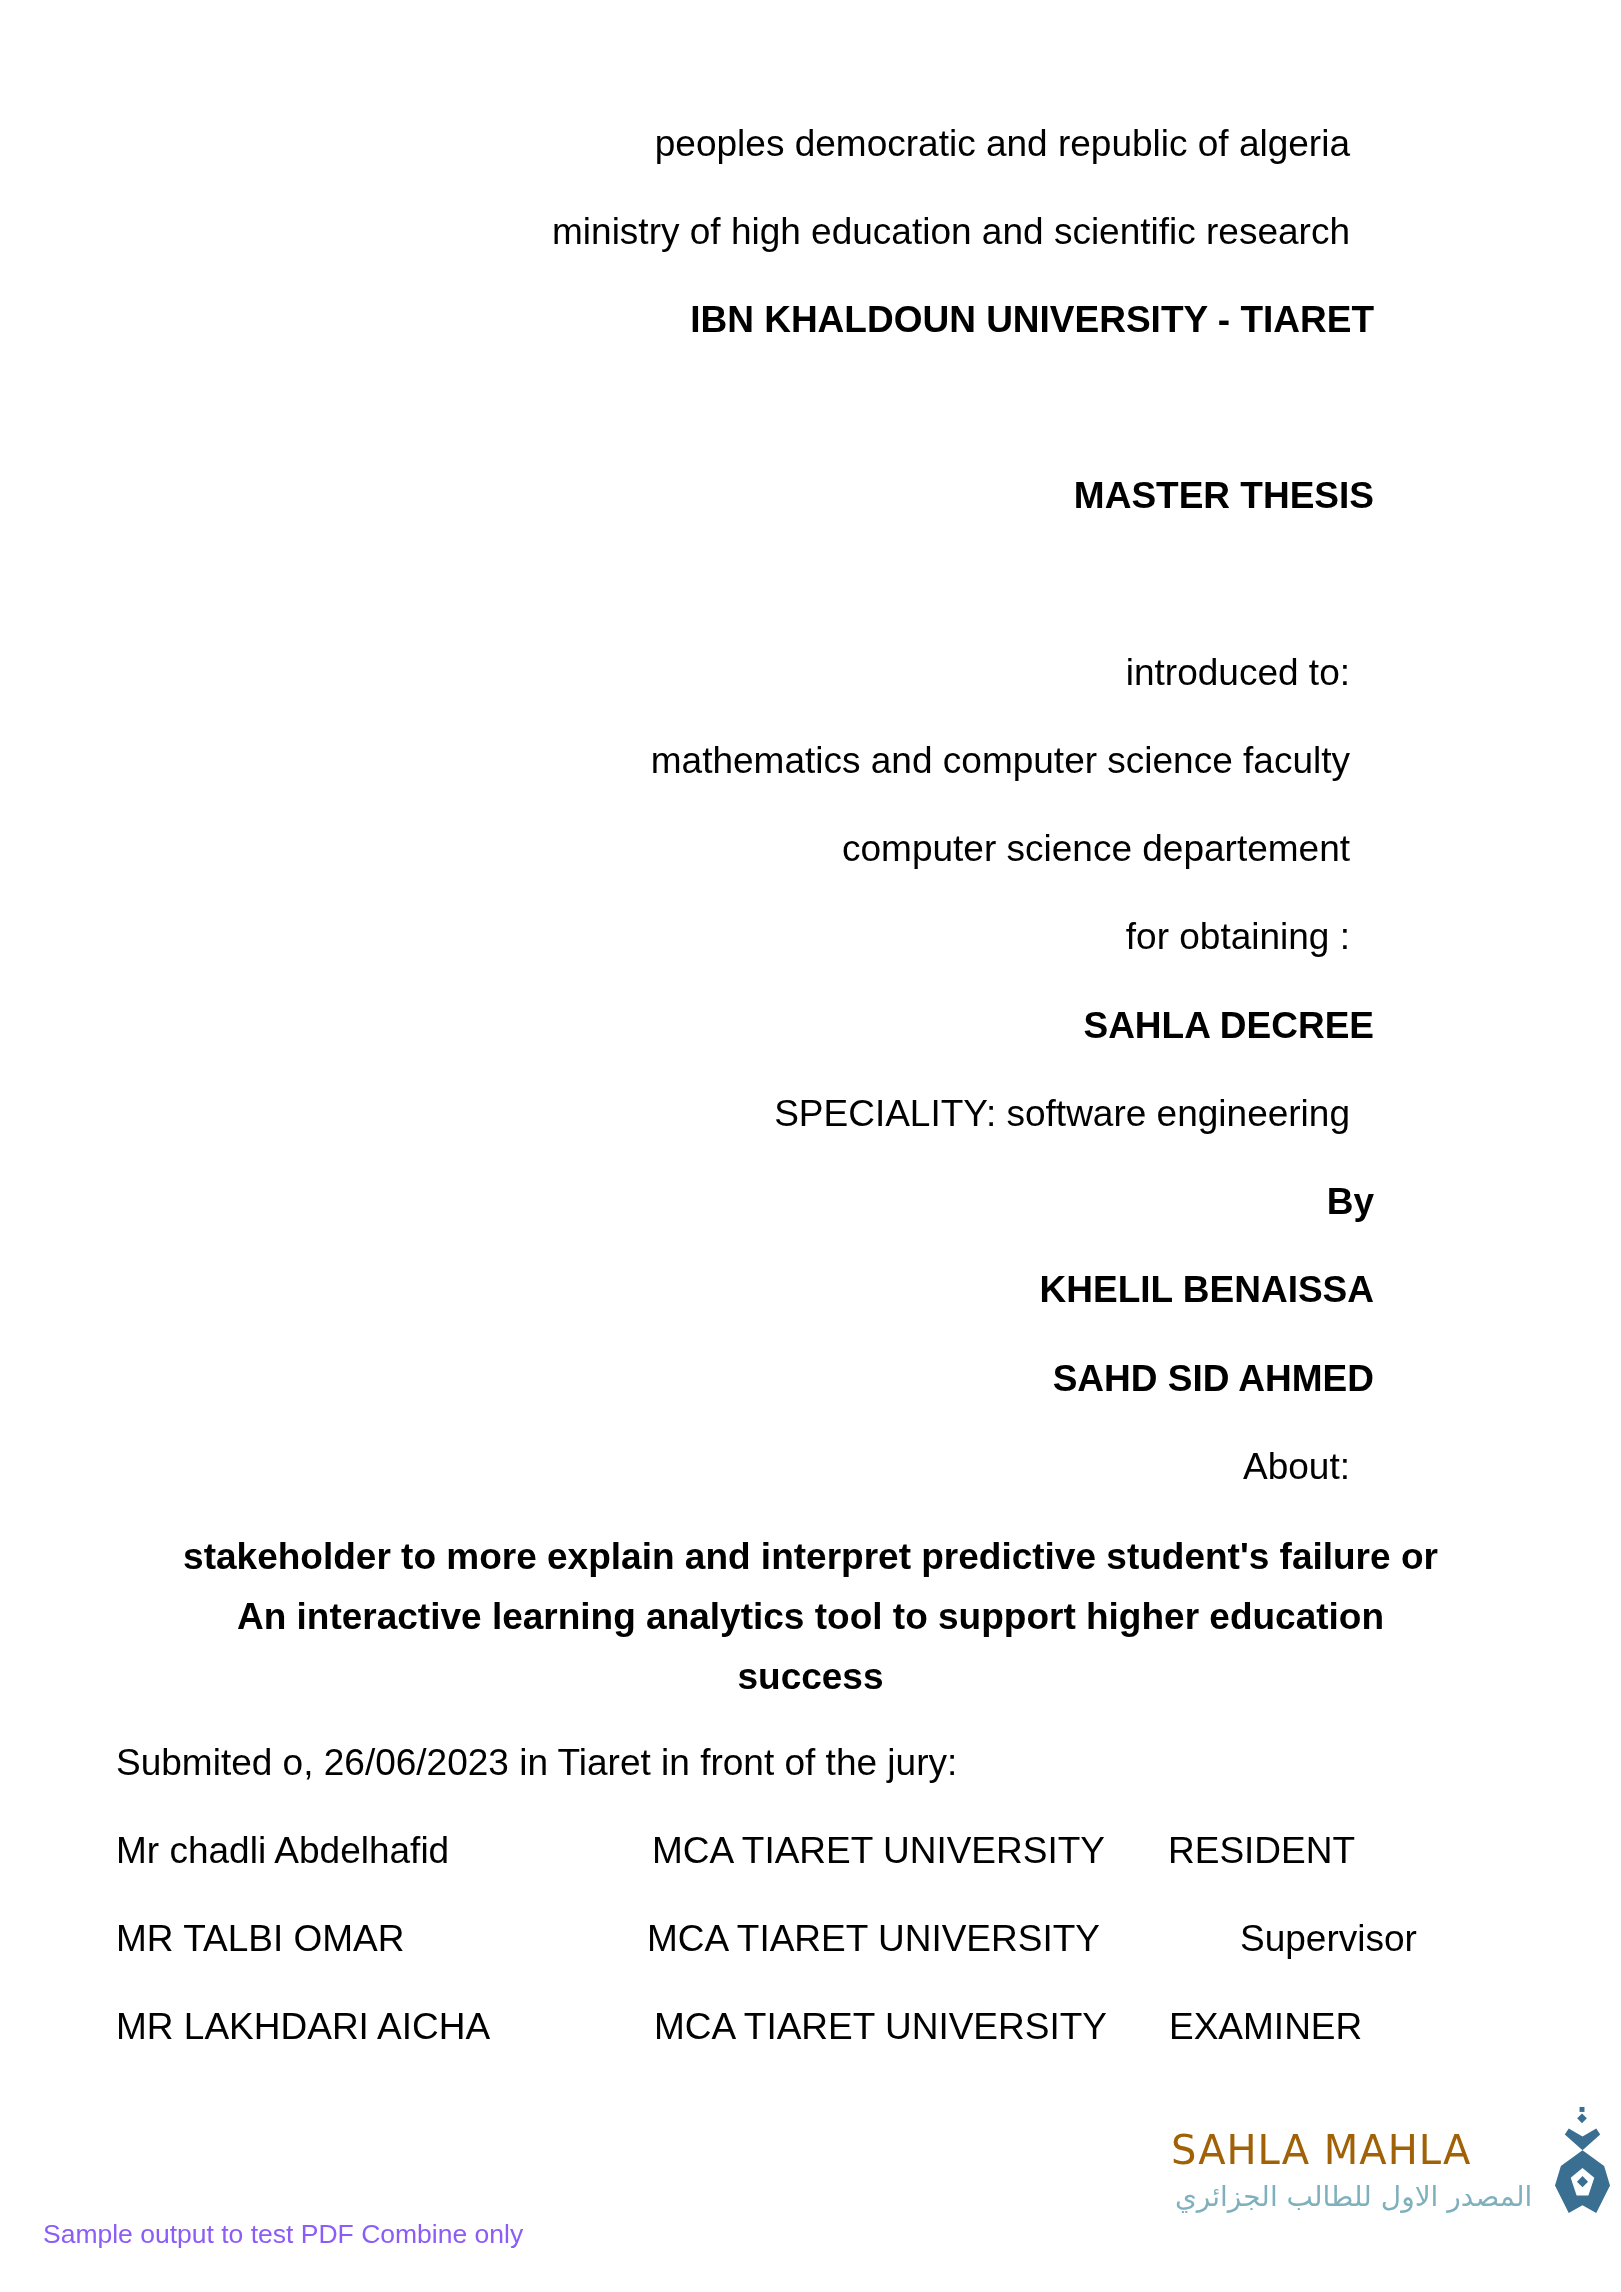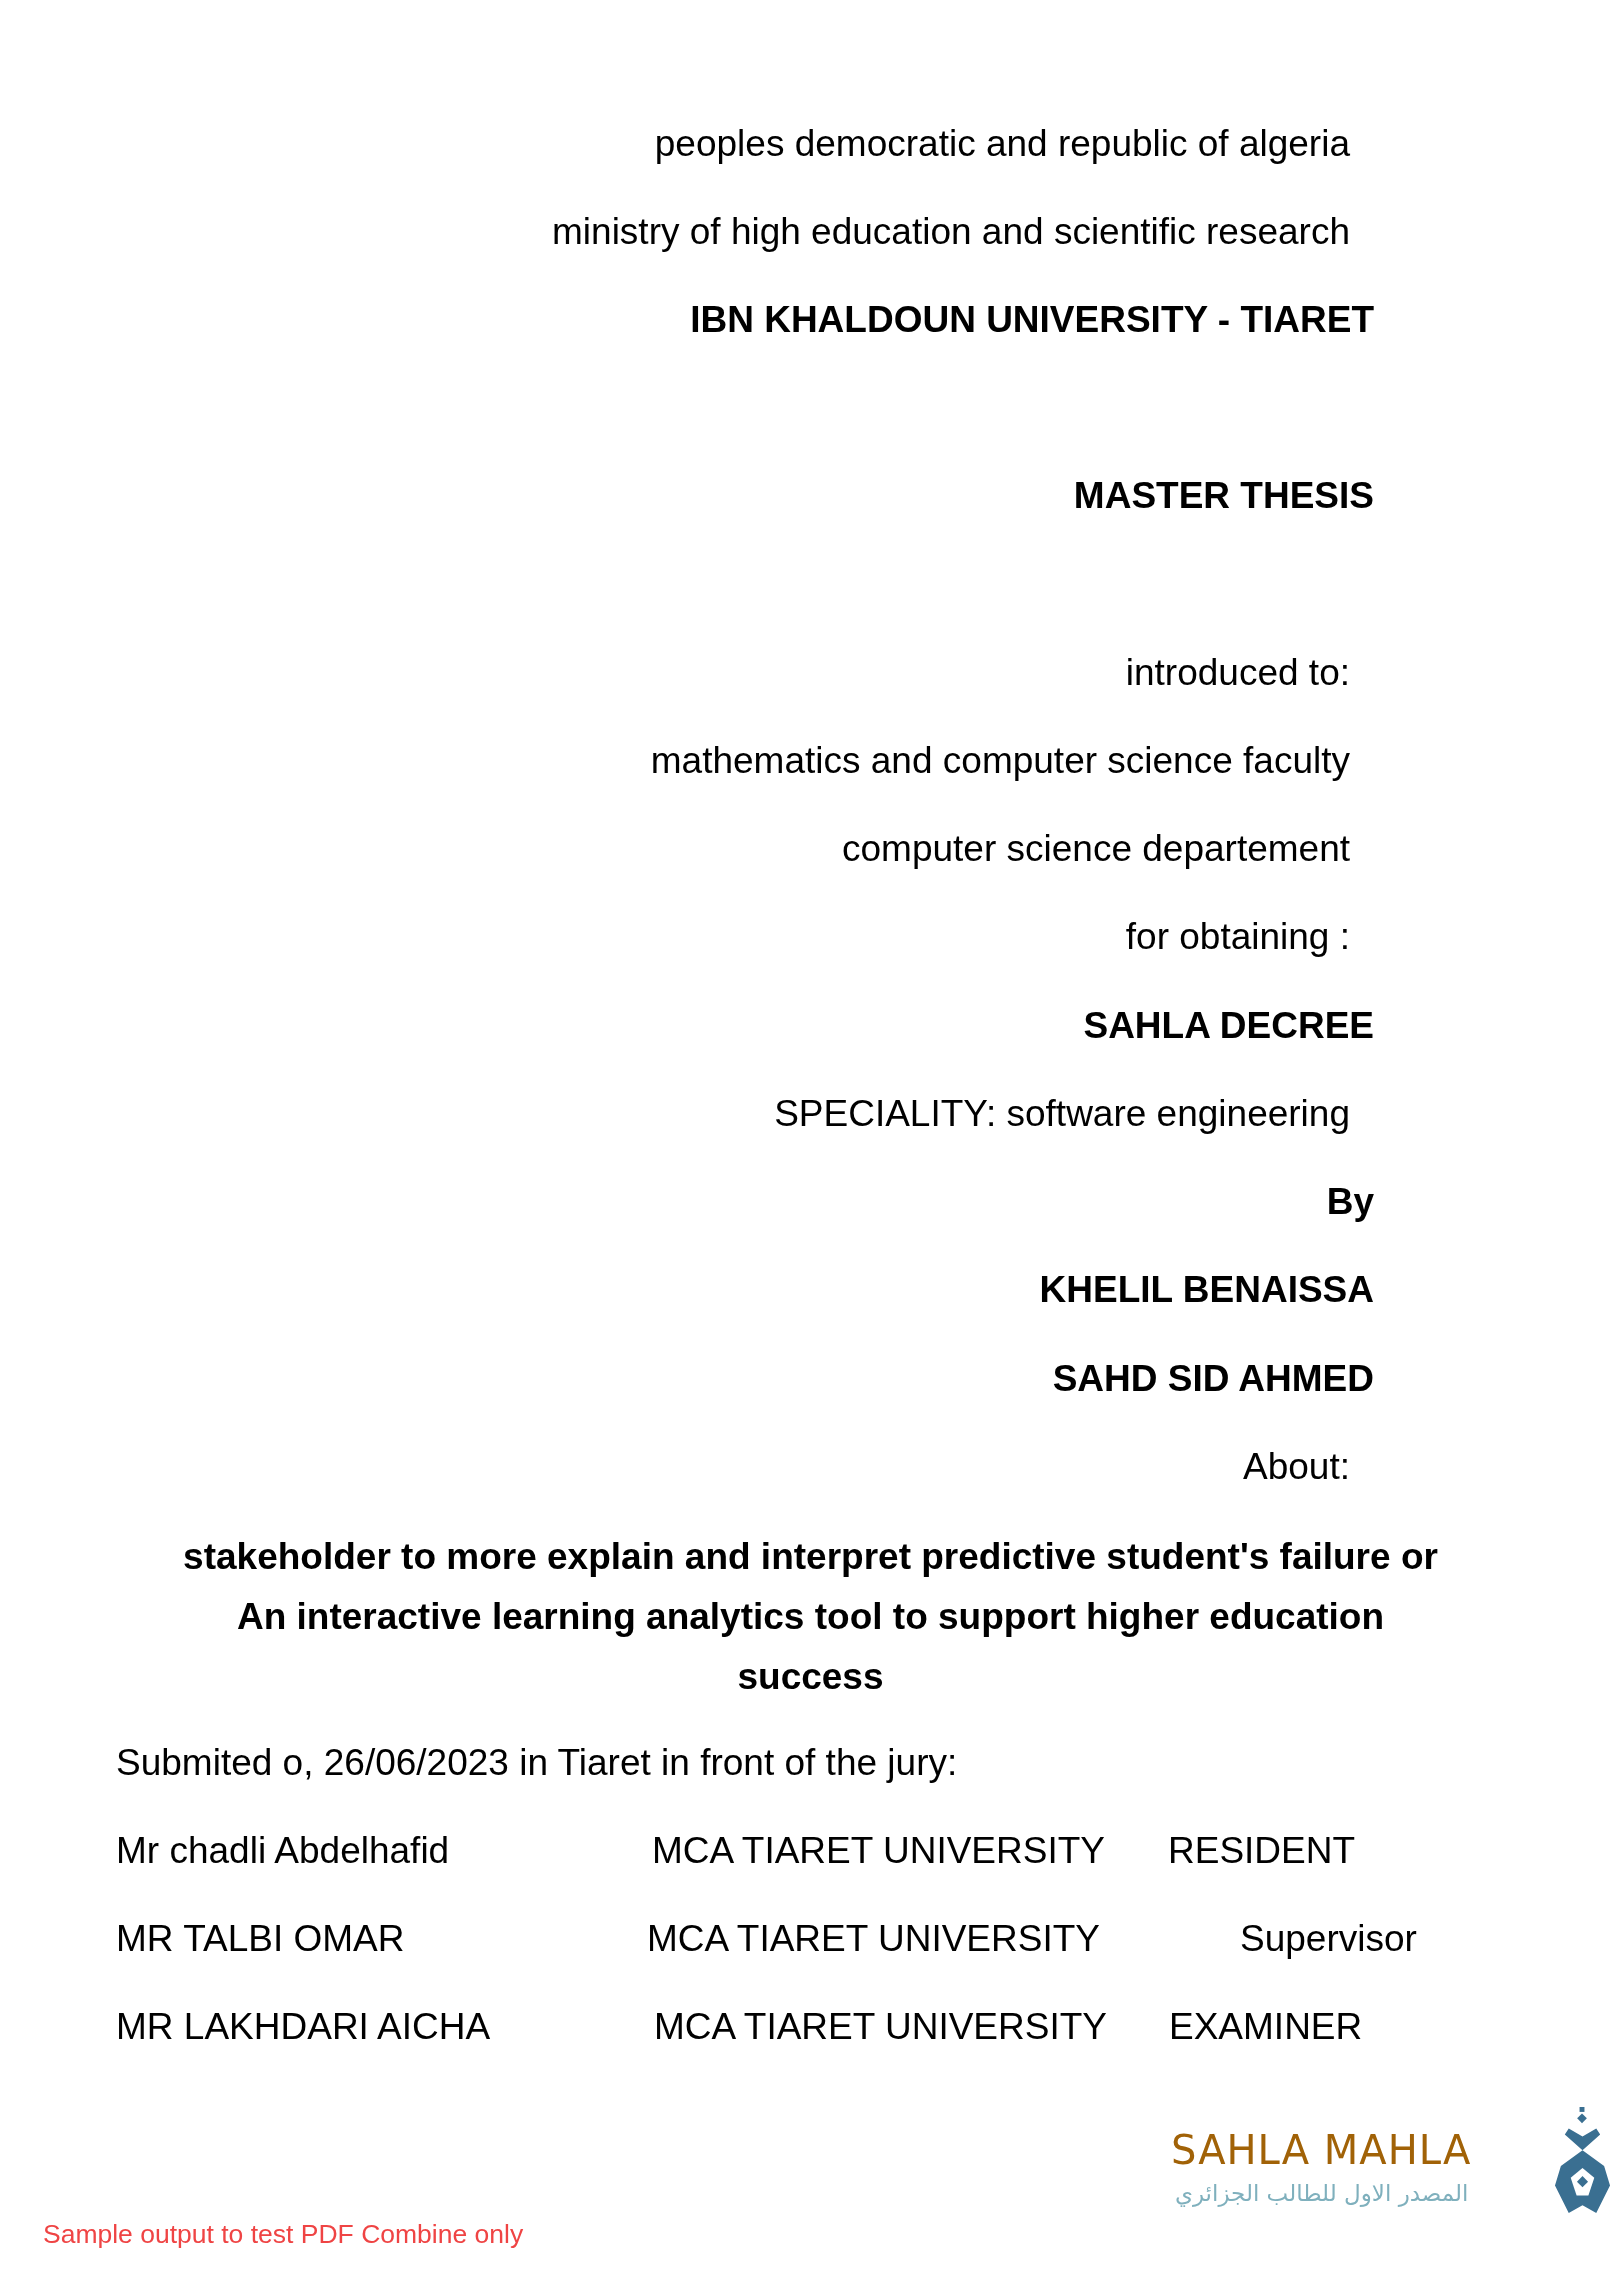--- a/index.html
+++ b/index.html
@@ -4,25 +4,25 @@
 <style>
   html, body { margin: 0; padding: 0; background: #ffffff; }
   body { width: 1621px; height: 2293px; position: relative; overflow: hidden;
          font-family: "Liberation Sans", sans-serif; color: #000; }
   .line { position: absolute; left: 0; width: 1350px; text-align: right;
           font-size: 37px; line-height: 43px; white-space: nowrap; }
   .bold { font-weight: bold; padding-left: 24px; }
   .title-block { position: absolute; left: 137px; width: 1347px; top: 1527px;
                  text-align: center; font-size: 37px; font-weight: bold; line-height: 60px; }
   .left { position: absolute; font-size: 37px; line-height: 43px; white-space: nowrap; }
-  .watermark { position: absolute; left: 43px; top: 2219px; font-size: 26.5px; color: #ef4444; }
+  .watermark { position: absolute; left: 43px; top: 2219px; font-size: 26.5px; color: #8b5cf6; }
   .logo { position: absolute; left: 1171px; top: 2107px; width: 441px; height: 113px; }
   .logo-text { position: absolute; left: 0; top: 19.6px; font-size: 40px; letter-spacing: 1px;
                color: #a16207; font-family: "DejaVu Sans", sans-serif; white-space: nowrap; }
-  .logo-ar { position: absolute; left: 3.9px; top: 73px; font-size: 23px; color: #7fb0bd;
+  .logo-ar { position: absolute; left: 3.9px; top: 73px; font-size: 28px; color: #7fb0bd;
              font-family: "DejaVu Sans", sans-serif; white-space: nowrap; direction: rtl; }
   .logo-mark { position: absolute; left: 382px; top: 0; width: 59px; height: 113px; }
 </style>
 </head>
 <body>
 
 <div>
 
   <div class="line" style="top:122px">peoples democratic and republic of algeria</div>
   <div class="line" style="top:210px">ministry of high education and scientific research</div>

